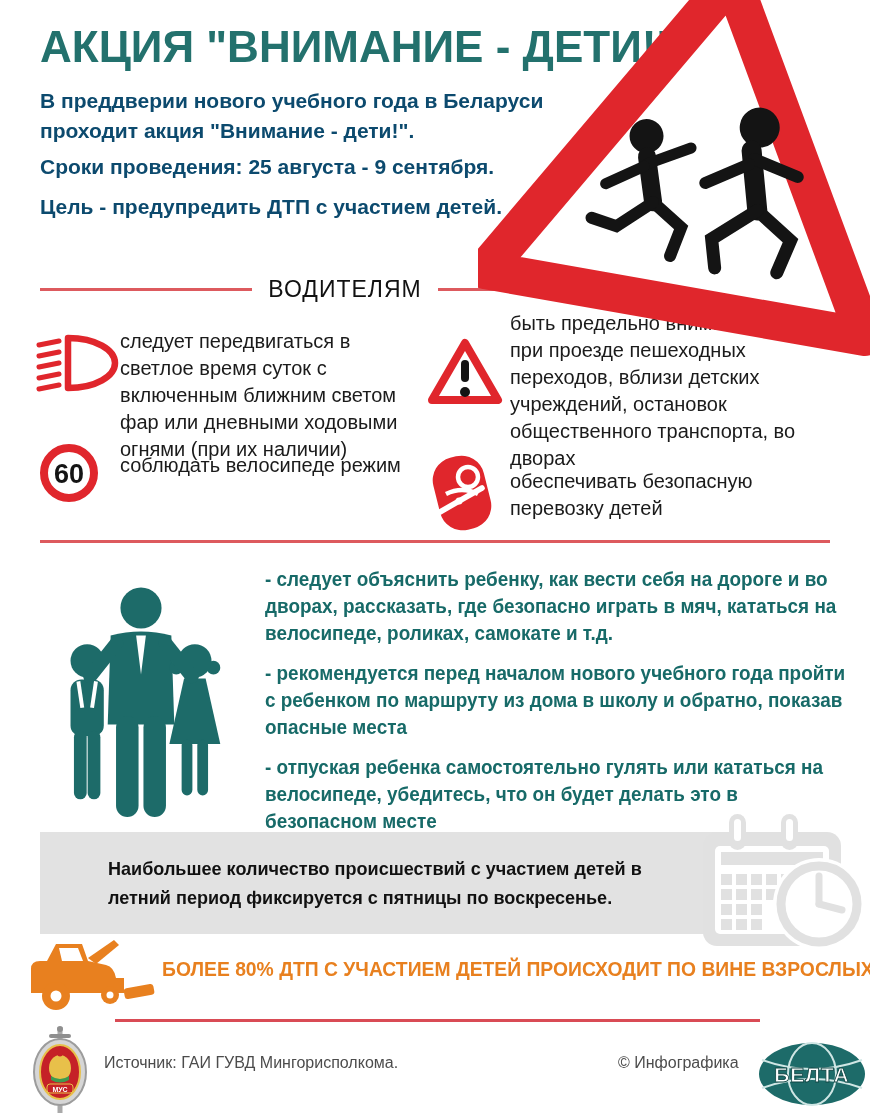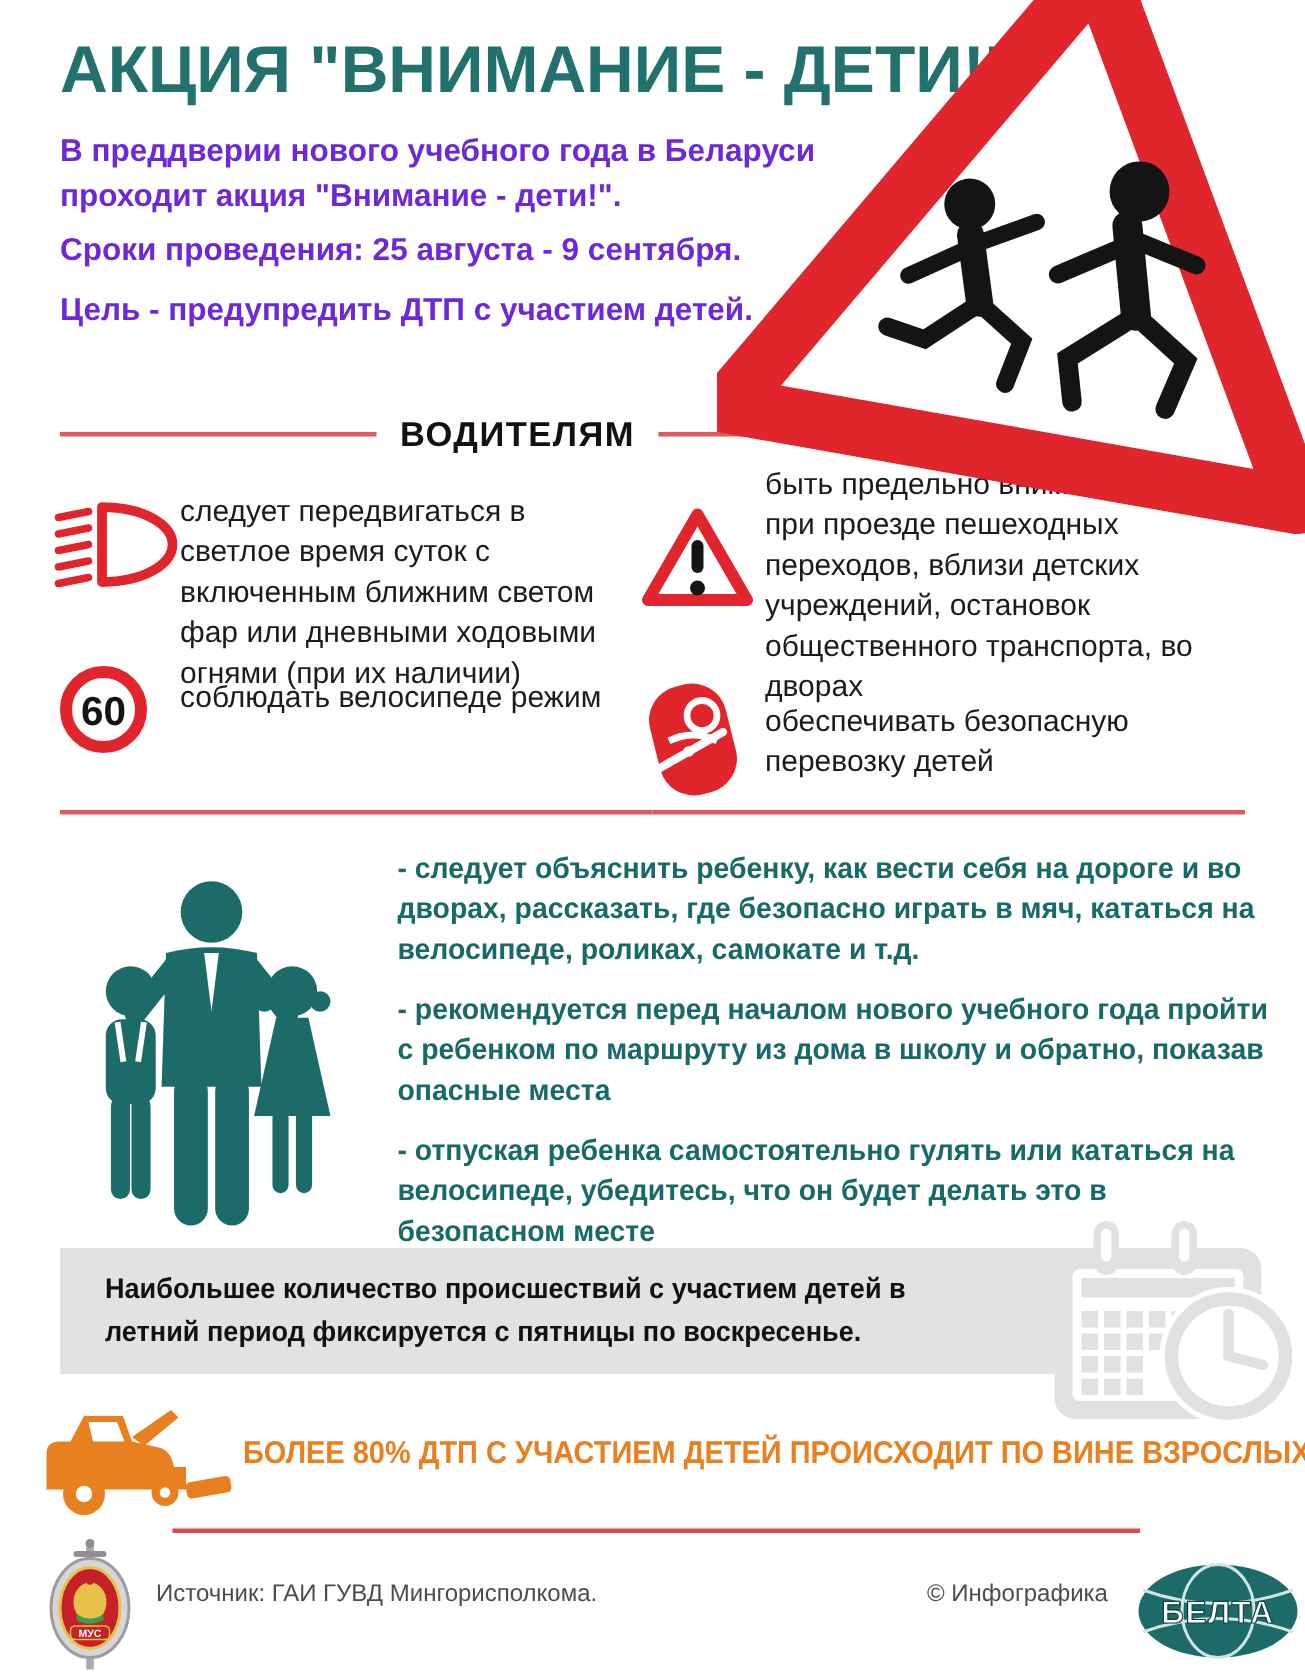--- a/index.html
+++ b/index.html
@@ -10,37 +10,37 @@
     -webkit-font-smoothing:antialiased;
   }
   .abs{position:absolute;}
   .title{
     left:40px;top:22px;width:780px;
     font-size:44px;font-weight:700;color:#23716d;letter-spacing:0px;
     white-space:nowrap;z-index:1;
   }
   .intro{
     left:40px;width:525px;
-    font-size:21px;font-weight:700;color:#6d28d9;line-height:30px;z-index:1;
+    font-size:21px;font-weight:700;color:#0c4a6e;line-height:30px;z-index:1;
   }
   .sec-header-row{display:flex;align-items:center;z-index:1;}
   .sec-line{height:3px;background:#dd5a5e;flex:1 1 auto;}
   .sec-label{
     flex:0 0 auto;padding:0 16px;
-    font-size:23px;font-weight:700;color:#111;letter-spacing:1px;text-align:center;
+    font-size:23px;font-weight:400;color:#111;letter-spacing:1px;text-align:center;
   }
   .drv-text{font-size:20px;color:#1b1b1b;line-height:27px;}
   .par-text{
     font-size:19.5px;font-weight:700;color:#176a68;line-height:27px;
     transform:scaleX(.97);transform-origin:left top;
   }
   .par-text + .par-text{margin-top:13px;}
   .graybox{
-    left:40px;top:832px;width:700px;height:84px;background:#e2e2e2;
-    display:flex;align-items:center;
+    left:40px;top:832px;width:700px;height:102px;background:#e2e2e2;
+    display:flex;align-items:center;padding-left:38px;
   }
   .graybox-text{
     margin-left:30px;width:620px;
     font-size:19px;font-weight:700;color:#111;line-height:29px;
     transform:scaleX(.95);transform-origin:left center;
   }
   .orange-fact{
     left:162px;top:957px;
     font-size:21px;font-weight:700;color:#e8801f;white-space:nowrap;
     transform:scaleX(.92);transform-origin:left top;letter-spacing:0px;

